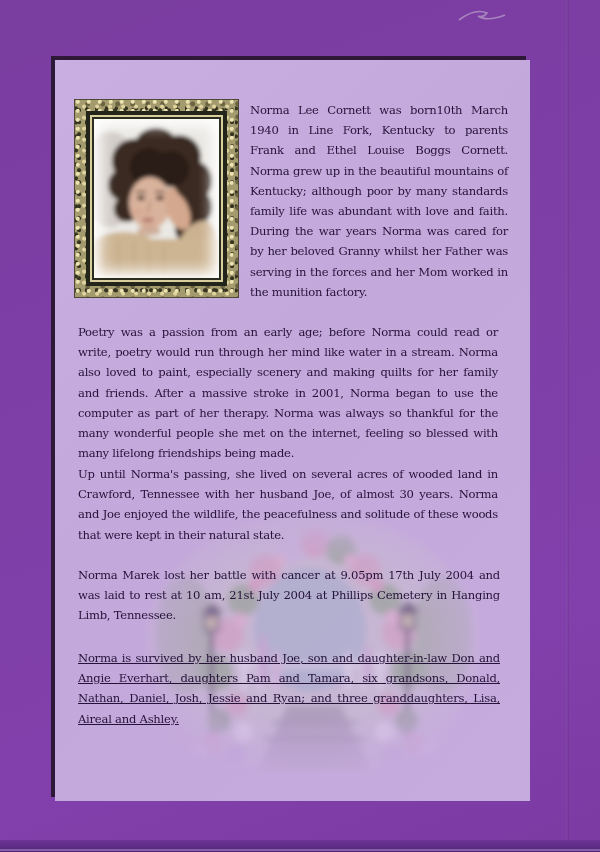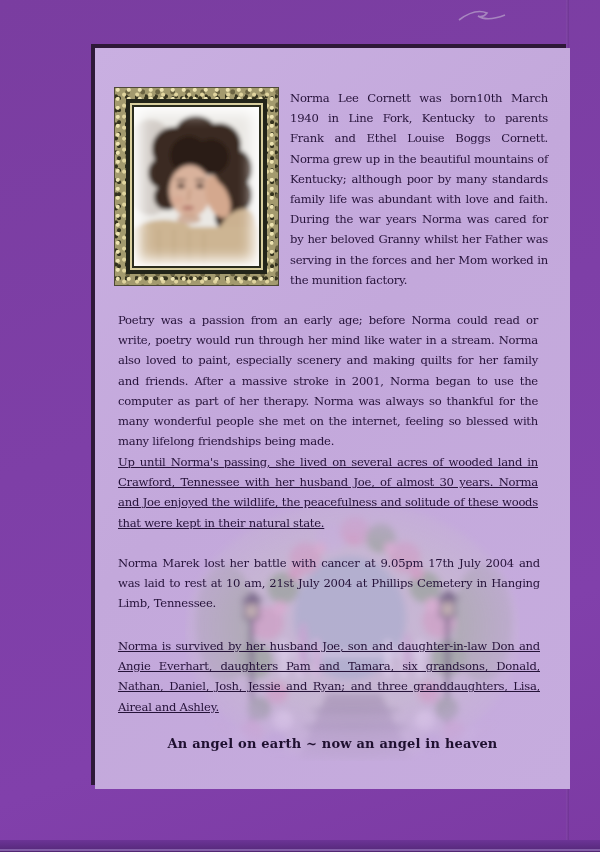--- a/index.html
+++ b/index.html
@@ -8,23 +8,23 @@
   .page-bg{position:absolute;left:0;top:0;width:600px;height:852px;
        background:linear-gradient(160deg,#7a3da0 0%,#7e3fa7 45%,#8140ab 75%,#7c3aa3 100%);}
   .crease-line{position:absolute;left:566px;top:0;width:3px;height:852px;
        background:linear-gradient(90deg,rgba(255,255,255,.05),rgba(40,10,60,.16));}
   .bottom-strip{position:absolute;left:0;top:840px;width:600px;height:12px;
        background:linear-gradient(180deg,#6c3496,#5a2b80 70%,#512672);}
   .bottom-edge-line{position:absolute;left:0;top:849px;width:600px;height:2px;
        background:rgba(170,140,205,.55);}
   .scratch{position:absolute;left:455px;top:5px;width:60px;height:22px;opacity:.8;}
 
-  .panel{position:absolute;left:55px;top:48px;width:475px;height:741px;
+  .panel{position:absolute;left:55px;top:60px;width:475px;height:741px;
        background:linear-gradient(135deg,#c9afe1 0%,#c3a8db 45%,#c6acde 100%);
-       box-shadow:-4px -4px 0 0 #2e1838;margin-left:40px;}
+       box-shadow:-4px -4px 0 0 #2e1838;}
 
   
   .photo-frame{position:absolute;left:19px;top:39px;width:163px;height:197px;
        background:#a39a6e;border:1px solid #4e4936;
        background-image:
          radial-gradient(circle at 25% 20%, #ece2b0 0 1.5px, transparent 2.5px),
          radial-gradient(circle at 70% 60%, #e0d49e 0 1.5px, transparent 2.5px),
          radial-gradient(circle at 45% 85%, #35331f 0 1.5px, transparent 2.5px),
          radial-gradient(circle at 85% 30%, #6b6443 0 2px, transparent 3px),
          radial-gradient(circle at 10% 60%, #35331f 0 1.5px, transparent 2.5px);
@@ -34,21 +34,21 @@
   .frame-dark2{position:absolute;inset:17px;background:#2a2c1e;}
   .photo{position:absolute;inset:19px;background:#eae8e4;overflow:hidden;}
   .photo::after{content:"";position:absolute;inset:0;
        box-shadow:inset 0 0 14px 7px rgba(255,255,255,.95);}
 
   
   .para{position:absolute;margin:0;color:#251239;font-size:11.6px;
        line-height:20.2px;letter-spacing:-0.25px;text-align:justify;z-index:3;}
   .para-1{left:195px;top:40px;width:258px;}
   .para-2{left:23px;top:262px;width:420px;}
-  .para-3{left:23px;top:404px;width:420px;text-decoration:underline;}
+  .para-3{left:23px;top:404px;width:420px;}
   .para-4{left:23px;top:505px;width:422px;}
   .para-5{left:23px;top:588px;width:422px;text-decoration:underline;}
   .closing{position:absolute;left:0;top:688px;width:100%;text-align:center;
        color:#1f1030;font-size:13px;font-weight:bold;letter-spacing:.2px;z-index:3;}
 
   
   .watermark{position:absolute;left:90px;top:445px;width:335px;height:268px;
        opacity:.55;z-index:1;filter:blur(1px);
        -webkit-mask-image:radial-gradient(ellipse 62% 56% at 50% 50%,#000 52%,transparent 97%);
        mask-image:radial-gradient(ellipse 62% 56% at 50% 50%,#000 52%,transparent 97%);}
@@ -187,17 +187,16 @@
       </svg>
     </div>
   </div>
 
   <p class="para para-1">Norma Lee Cornett was born10th March 1940 in Line Fork, Kentucky to parents Frank and Ethel Louise Boggs Cornett. Norma grew up in the beautiful mountains of Kentucky; although poor by many standards family life was abundant with love and faith. During the war years Norma was cared for by her beloved Granny whilst her Father was serving in the forces and her Mom worked in the munition factory.</p>
   <p class="para para-2">Poetry was a passion from an early age; before Norma could read or write, poetry would run through her mind like water in a stream.  Norma also loved to paint, especially scenery and making quilts for her family and friends. After a massive stroke in 2001, Norma began to use the computer as part of her therapy. Norma was always so thankful for the many wonderful people she met on the internet, feeling so blessed with many lifelong friendships being made.</p>
   <p class="para para-3">Up until Norma's passing, she lived on several acres of wooded land in Crawford, Tennessee with her husband Joe, of almost 30 years.  Norma and Joe enjoyed the wildlife, the peacefulness and solitude of these woods that were kept in their natural state.</p>
   <p class="para para-4">Norma Marek lost her battle with cancer at 9.05pm 17th July 2004 and was laid to rest at 10 am, 21st July 2004 at Phillips Cemetery in Hanging Limb, Tennessee.</p>
   <p class="para para-5">Norma is survived by her husband Joe, son and daughter-in-law Don and Angie Everhart, daughters Pam  and Tamara, six grandsons, Donald, Nathan, Daniel, Josh, Jessie and Ryan; and three granddaughters, Lisa, Aireal and Ashley.</p>
 
-  <div class="closing">An angel on earth ~ now an angel in heaven</div>
 </div>
 
 <div class="bottom-strip"></div>
 <div class="bottom-edge-line"></div>
 
 </body></html>

